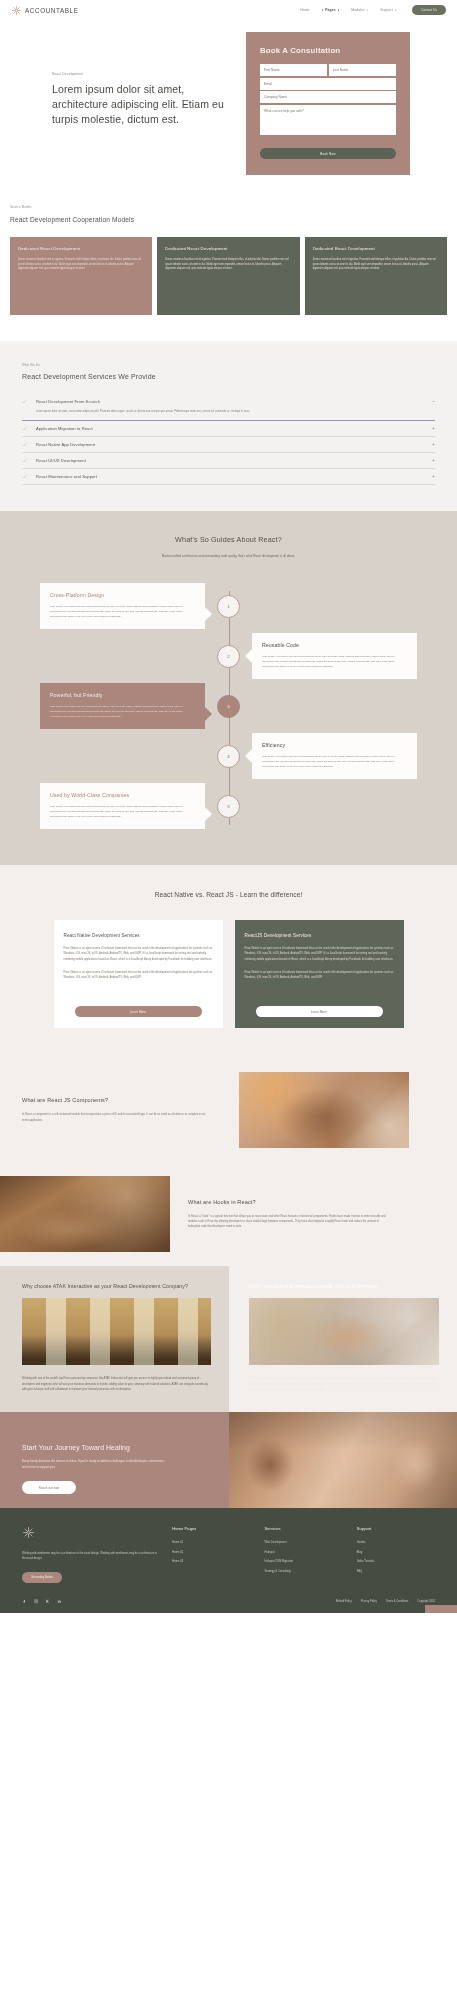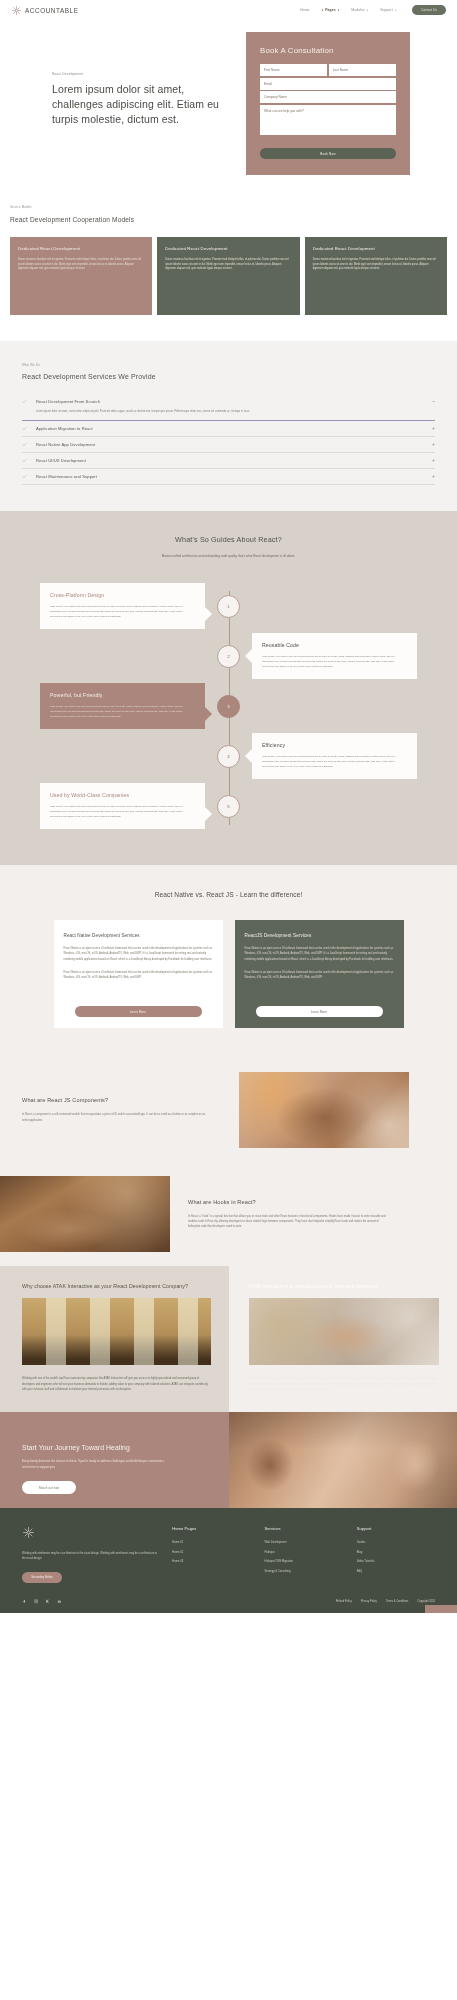--- a/index.html
+++ b/index.html
@@ -39,21 +39,21 @@
   .hero-left { width:52%; padding:40px 10px 0 52px; }
   .hero-eyebrow { font-size:3.1px; color:#8a867f; letter-spacing:.25px; margin-bottom:6px; }
   .hero-title {
     font-size:10.5px; line-height:1.45; color:#4c4a45; font-weight:400;
     letter-spacing:.1px;
   }
   .hero-form {
     width:164px; background:#ab867c; margin-left:auto; margin-right:47px;
     padding:14px 14px 16px 14px; color:#fff;
   }
-  .form-title { font-size:7.8px; font-weight:400; margin-bottom:9px; letter-spacing:.2px; color:#f6efe9; }
+  .form-title { font-size:7.8px; font-weight:700; margin-bottom:9px; letter-spacing:.2px; color:#f6efe9; }
   .frow { display:flex; gap:1.5px; margin-bottom:1.5px; }
   .finput {
     background:#fff; border:none; height:12px; flex:1;
     font-size:3.2px; color:#7c7168; padding:0 4px;
     font-family:"Liberation Sans", sans-serif;
   }
   .finput::placeholder { color:#7e7369; }
   .ftext {
     background:#fff; border:none; width:100%; height:30px; padding:4px;
     font-size:3.2px; color:#7c7168; resize:none; display:block;
@@ -255,21 +255,21 @@
         <span>Support</span>
         <span class="caret">▾</span>
       </div>
       <div class="btn-contact">Contact Us</div>
     </div>
   </div>
 
   <div class="hero">
     <div class="hero-left">
       <div class="hero-eyebrow">React Development</div>
-      <div class="hero-title">Lorem ipsum dolor sit amet, challenges adipiscing elit. Etiam eu turpis molestie, dictum est.</div>
+      <div class="hero-title">Lorem ipsum dolor sit amet, architecture adipiscing elit. Etiam eu turpis molestie, dictum est.</div>
     </div>
     <div class="hero-form">
       <div class="form-title">Book A Consultation</div>
       <div class="frow">
         <input class="finput" placeholder="First Name" style="">
         <input class="finput" placeholder="Last Name" style="">
       </div>
       <div class="frow">
         <input class="finput" placeholder="Email" style="">
       </div>

